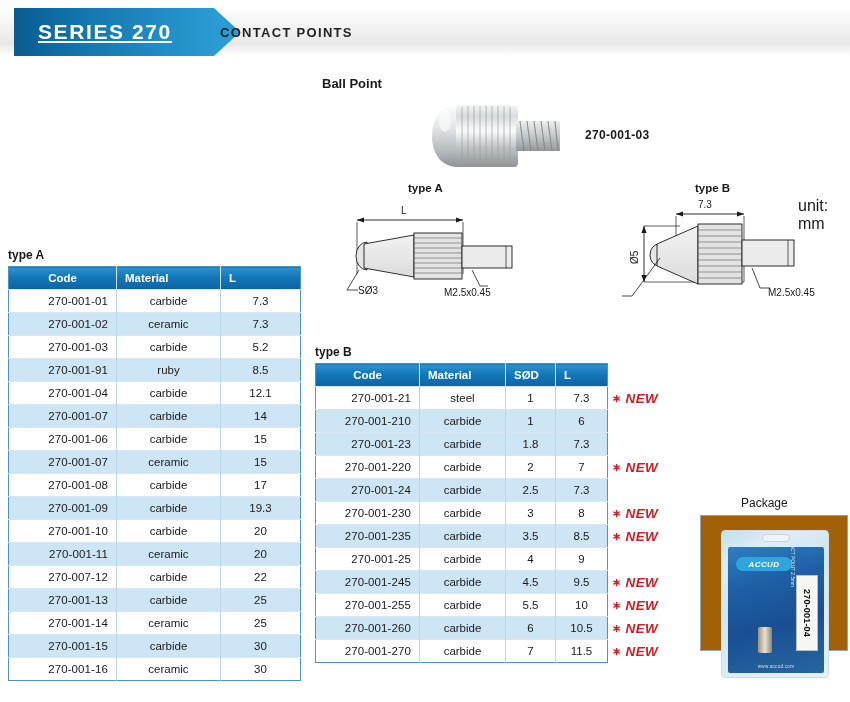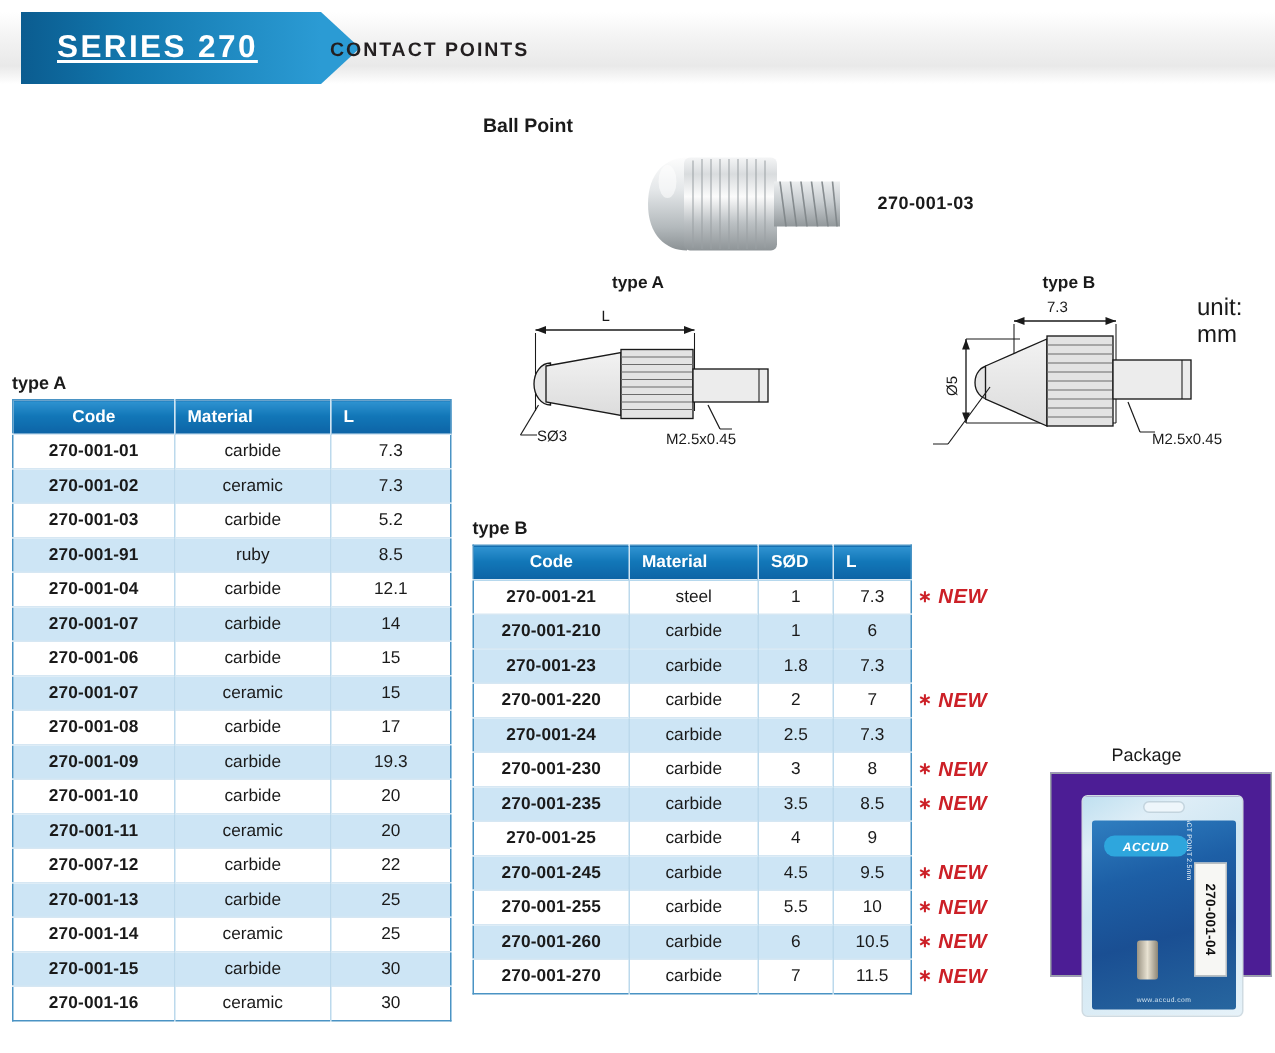--- a/index.html
+++ b/index.html
@@ -74,21 +74,21 @@
   table.spec td{
     height:23px;
     border-right:1px solid #bcd9ec;
     border-top:1px solid #d6e7f3;
     padding:0 8px;
     white-space:nowrap;
     color:#1a1a1a;
   }
   table.spec td:last-child{ border-right:none; }
   table.spec tr.alt td{ background:#cde5f5; }
-  table.spec td.code{ font-weight:bold; text-align:center; letter-spacing:.1px;margin-top:20px;}
+  table.spec td.code{ font-weight:normal; text-align:right; letter-spacing:.1px;margin-top:20px;}
   table.spec td.c{ text-align:center; }
 
   .tableA-wrap{ position:absolute; left:8px; top:248px; }
   .tableB-wrap{ position:absolute; left:315px; top:345px; }
 
   
   .newflags{
     position:absolute; left:612px; top:368px;
     width:90px;
   }
@@ -97,21 +97,21 @@
     color:#cc2027; font-weight:bold; font-style:italic;
     letter-spacing:.3px; font-size:13.5px;
   }
   .newflag .star{ font-style:normal; font-size:11px; vertical-align:1px; }
   .newflag-row.empty .newflag{ visibility:hidden; }
 
   
   .pkg-title{ position:absolute; left:741px; top:496px; font-size:12px; color:#1a1a1a;}
   .pkg-box{
     position:absolute; left:700px; top:515px; width:148px; height:136px;
-    border:1px solid #9aa3a8; background:#4c1d95;
+    border:1px solid #9aa3a8; background:#a16207;
   }
   .pkg-blister{
     position:absolute; left:20px; top:14px; width:108px; height:148px;
     background:linear-gradient(150deg,#bfe0f0 0%,#dfeef7 18%,#cfe6f2 40%,#e6f2f9 100%);
     border:1px solid #cfdbe2; border-radius:4px;
   }
   .pkg-card{
     position:absolute; left:6px; top:16px; width:96px; height:126px;
     background:linear-gradient(165deg,#2f7ec0 0%,#1d5fa6 30%,#1a4f93 60%,#27669f 100%);
     border-radius:2px; overflow:hidden;

